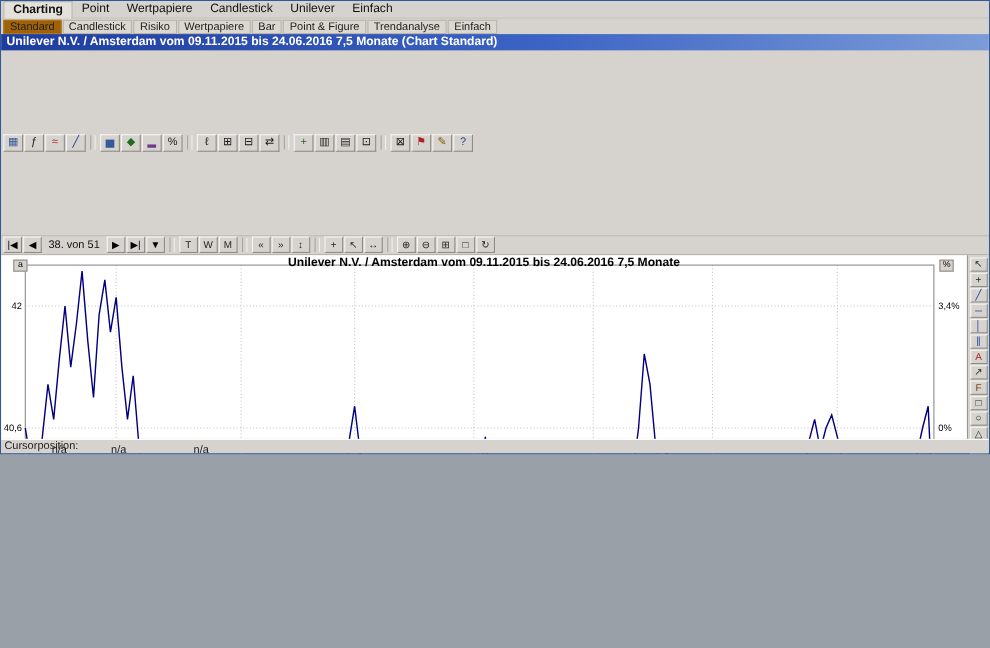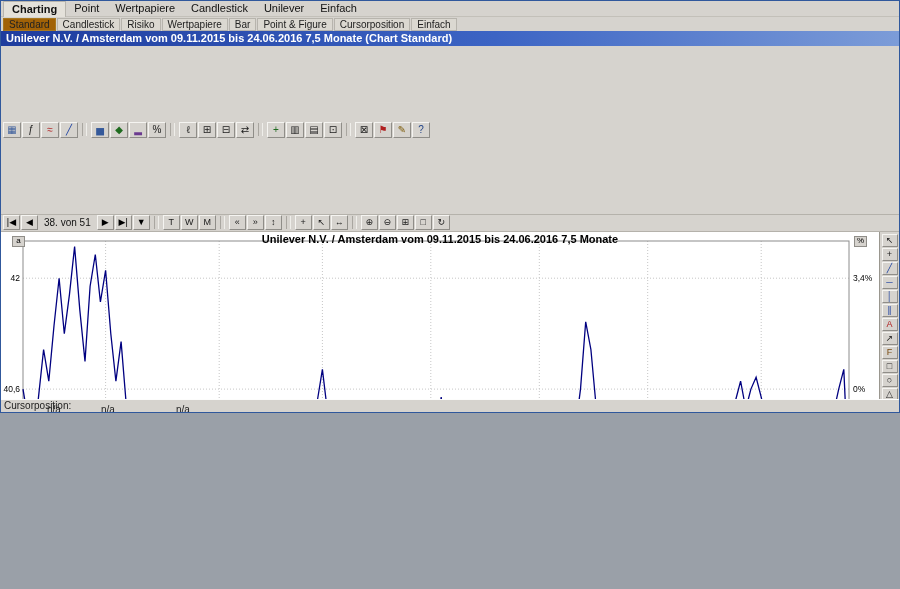--- a/index.html
+++ b/index.html
@@ -51,21 +51,21 @@
       <span class="menu-tab">Unilever</span>
       <span class="menu-tab">Einfach</span>
     </div>
   <div class="subtabs">
       <span class="subtab sel">Standard</span>
       <span class="subtab">Candlestick</span>
       <span class="subtab">Risiko</span>
       <span class="subtab">Wertpapiere</span>
       <span class="subtab">Bar</span>
       <span class="subtab">Point &amp; Figure</span>
-      <span class="subtab">Cursorposition</span>
+      <span class="subtab">Trendanalyse</span>
       <span class="subtab">Einfach</span>
     </div>
   <div class="titlebar">
     <span>Unilever N.V. / Amsterdam vom 09.11.2015 bis 24.06.2016 7,5 Monate (Chart Standard)</span>
   </div>
   <div class="toolbar main">
       <button class="tb-btn" style="color: rgb(53, 89, 154);">▦</button>
       <button class="tb-btn" style="color: rgb(26, 26, 26);">ƒ</button>
       <button class="tb-btn" style="color: rgb(176, 32, 32);">≈</button>
       <button class="tb-btn" style="color: rgb(26, 63, 160);">╱</button>

